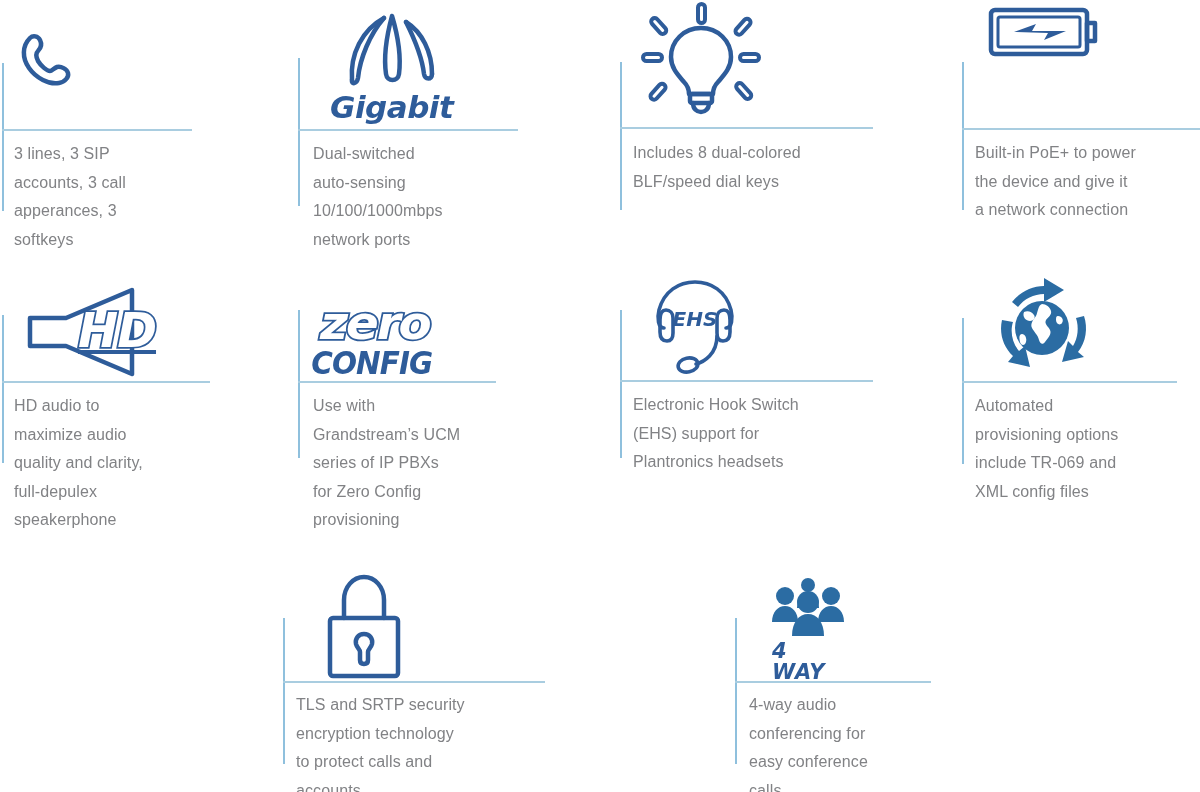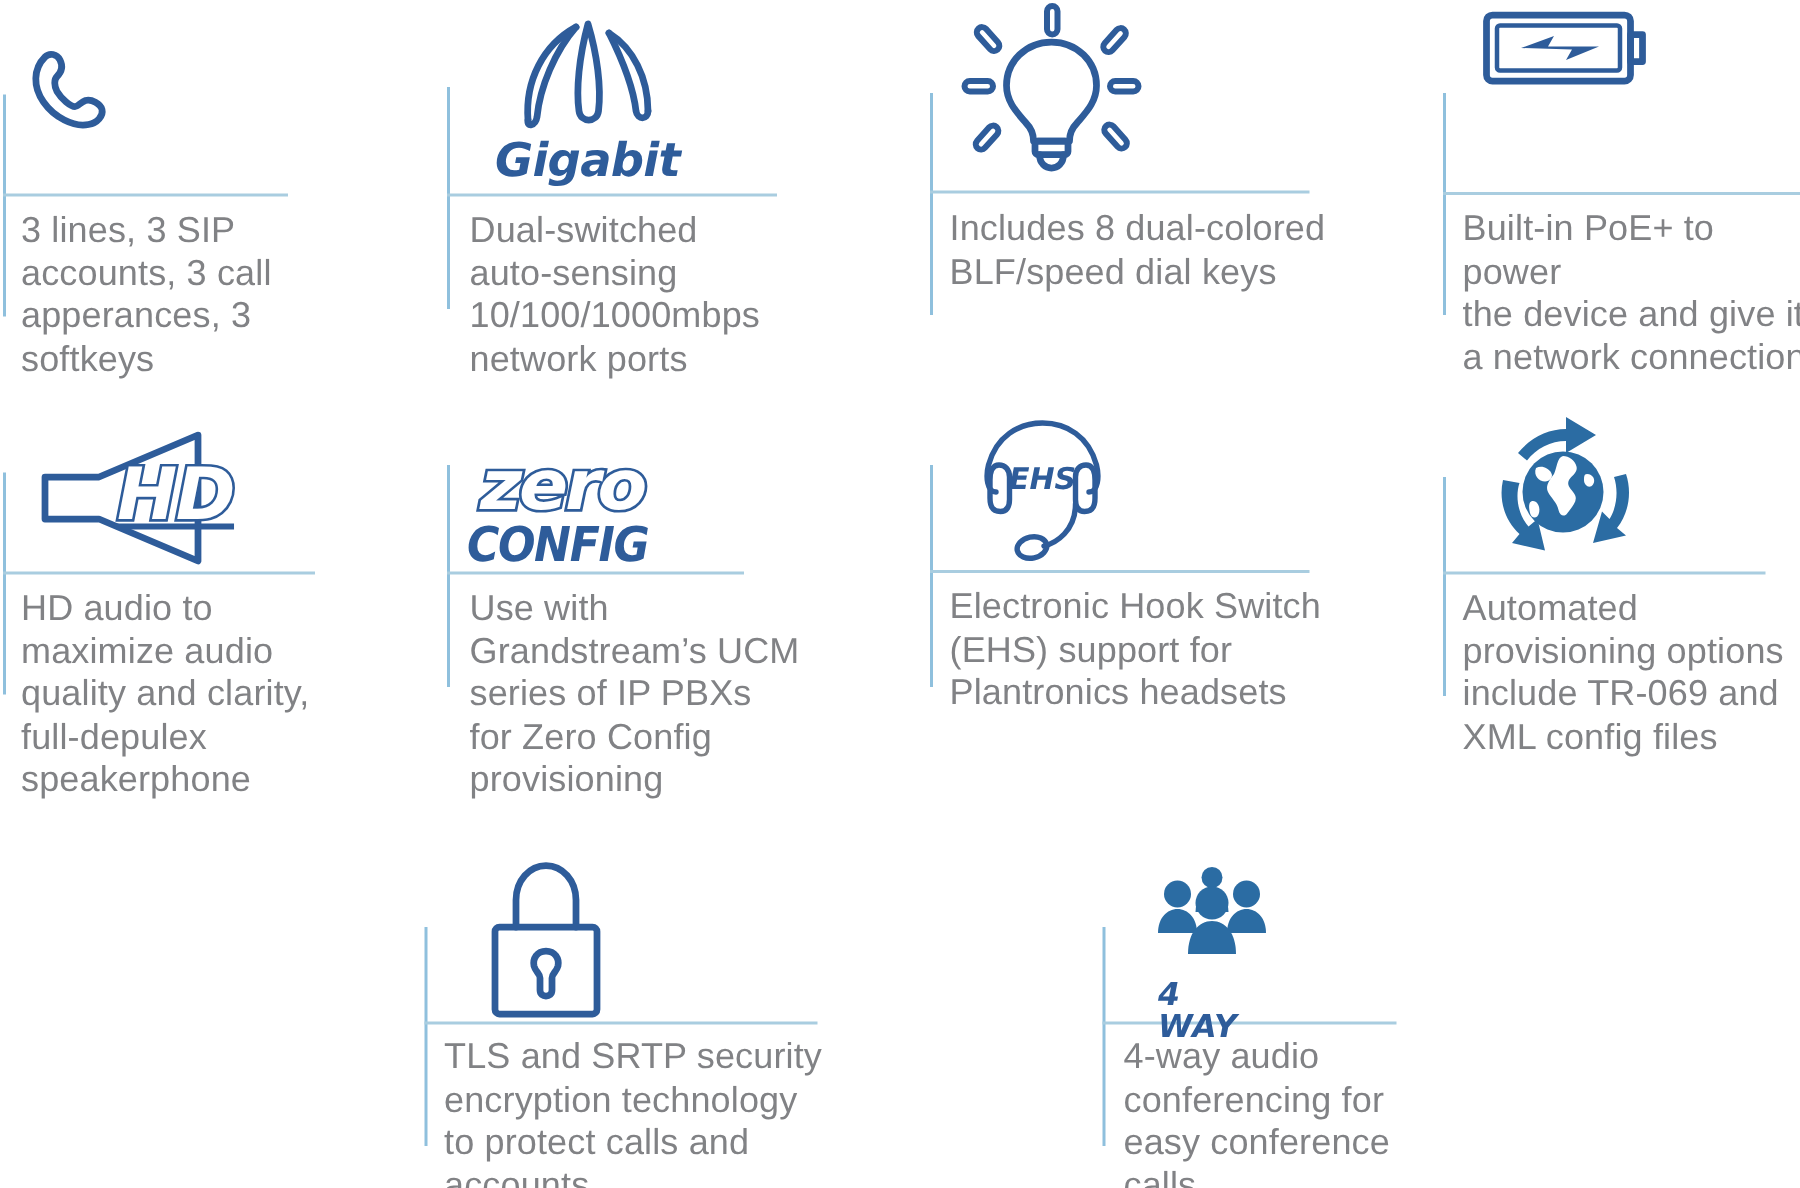--- a/index.html
+++ b/index.html
@@ -48,21 +48,21 @@
     gap: 6px;
   }
   .icon-col {
     display: flex;
     flex-direction: column;
     align-items: center;
     gap: 0px;
   }
   .desc {
     position: absolute;
-    font-size: 24px;
+    font-size: 16px;
     line-height: 28.5px;
     color: #818285;
     letter-spacing: 0.1px;
     white-space: pre-line;
   }
   
   .wordmark {
     font-family: "DejaVu Sans", sans-serif;
     font-weight: bold;
     font-style: italic;
@@ -311,21 +311,21 @@
               <path d="M25 30 C25 22, 30 17, 36 17 C42 17, 47 22, 47 30 Z"></path>
               <circle cx="13" cy="18" r="9"></circle>
               <path d="M0 44 C0 34, 6 28, 13 28 C20 28, 26 34, 26 44 Z"></path>
               <circle cx="59" cy="18" r="9"></circle>
               <path d="M46 44 C46 34, 52 28, 59 28 C66 28, 72 34, 72 44 Z"></path>
               <circle cx="36" cy="24" r="11"></circle>
               <path d="M20 58 C20 44, 27 36, 36 36 C45 36, 52 44, 52 58 Z"></path>
             </g>
           </svg>
         </span>
-        <span class="wordmark wm-4way" style="margin-top:15px;">4 WAY</span>
+        <span class="wordmark wm-4way" style="margin-top:3px;">4 WAY</span>
       </div>
     </div>
     <div class="desc" style="left:749px; top:691px; width:196px;">4-way audio
 conferencing for
 easy conference
 calls</div>
   </div>
 
 </div>
 

